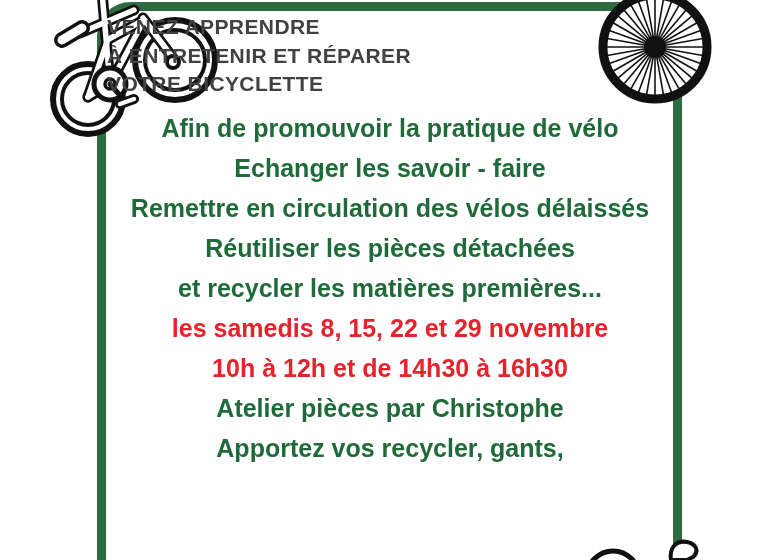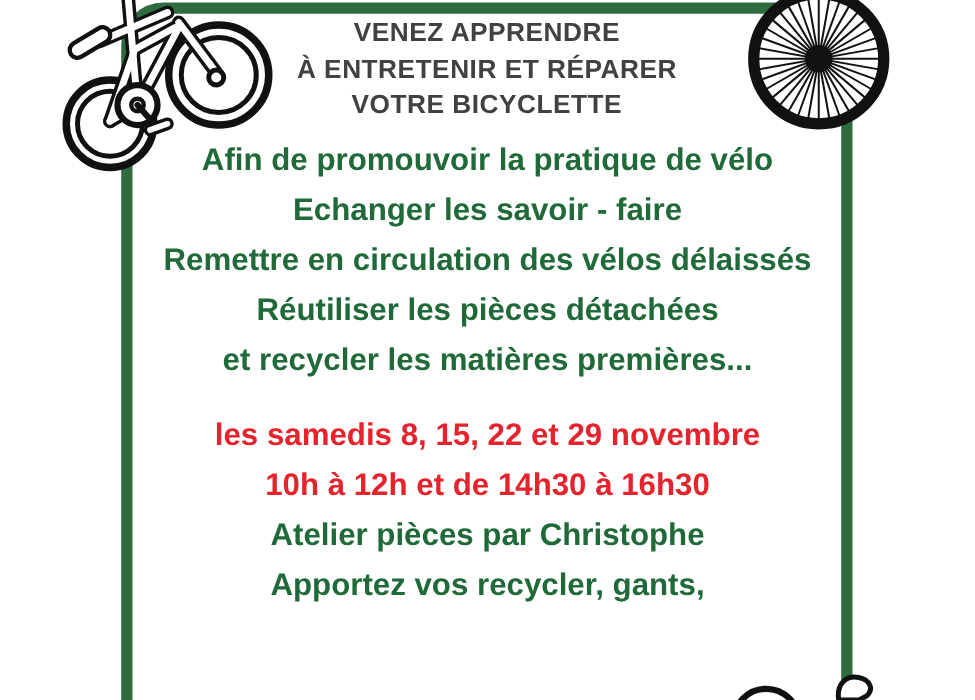--- a/index.html
+++ b/index.html
@@ -8,21 +8,21 @@
   html,body{margin:0;padding:0;background:#ffffff;}
   .stage{
     position:relative; width:780px; height:560px; overflow:hidden; background:#ffffff;
     font-family:"Liberation Sans", sans-serif;
   }
   .frame{
     position:absolute; left:97px; top:2px; width:567px; height:600px;
     border:9px solid var(--border); border-radius:34px; background:transparent;
   }
   .title{
-    position:absolute; left:107px; top:13px; width:565px; text-align:center;
+    position:absolute; left:107px; top:13px; width:565px; text-align:left;
     color:var(--dark); font-weight:bold; font-size:21px; line-height:28.5px;
     letter-spacing:0.4px; white-space:nowrap;
   }
   .lines{
     position:absolute; left:104px; top:108px; width:572px; text-align:center;
     font-weight:bold;
   }
   .line{ height:40px; line-height:40px; font-size:25px; white-space:nowrap; }
   .art{ position:absolute; }
   .bike-art{ left:10px; top:0; }
@@ -110,19 +110,19 @@
     <div>À ENTRETENIR ET RÉPARER</div>
     <div>VOTRE BICYCLETTE</div>
   </div>
 
   <div class="lines">
     <div class="line" style="color: var(--green);">Afin de promouvoir la pratique de vélo</div>
     <div class="line" style="color: var(--green);">Echanger les savoir - faire</div>
     <div class="line" style="color: var(--green);">Remettre en circulation des vélos délaissés</div>
     <div class="line" style="color: var(--green);">Réutiliser les pièces détachées</div>
     <div class="line" style="color: var(--green);">et recycler les matières premières...</div>
-    <div class="line" style="color: var(--red); margin-top: 20px;">les samedis 8, 15, 22 et 29 novembre</div>
+    <div class="line" style="color: var(--red);">les samedis 8, 15, 22 et 29 novembre</div>
     <div class="line" style="color: var(--red);">10h à 12h et de 14h30 à 16h30</div>
     <div class="line" style="color: var(--green);">Atelier pièces par Christophe</div>
     <div class="line" style="color: var(--green);">Apportez vos recycler, gants,</div>
   </div>
 
 </div>
 
 </body></html>

